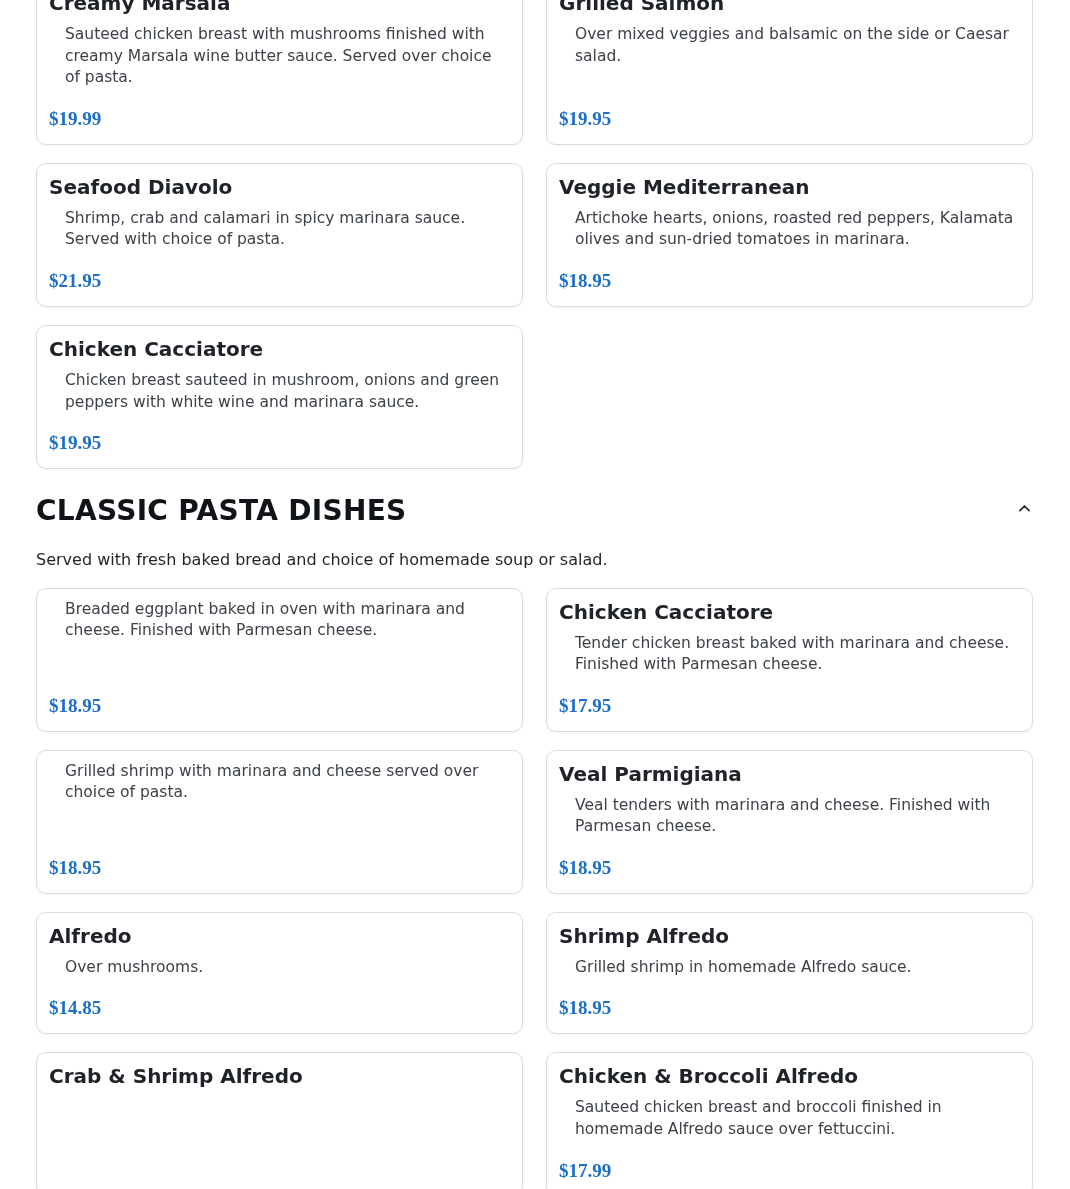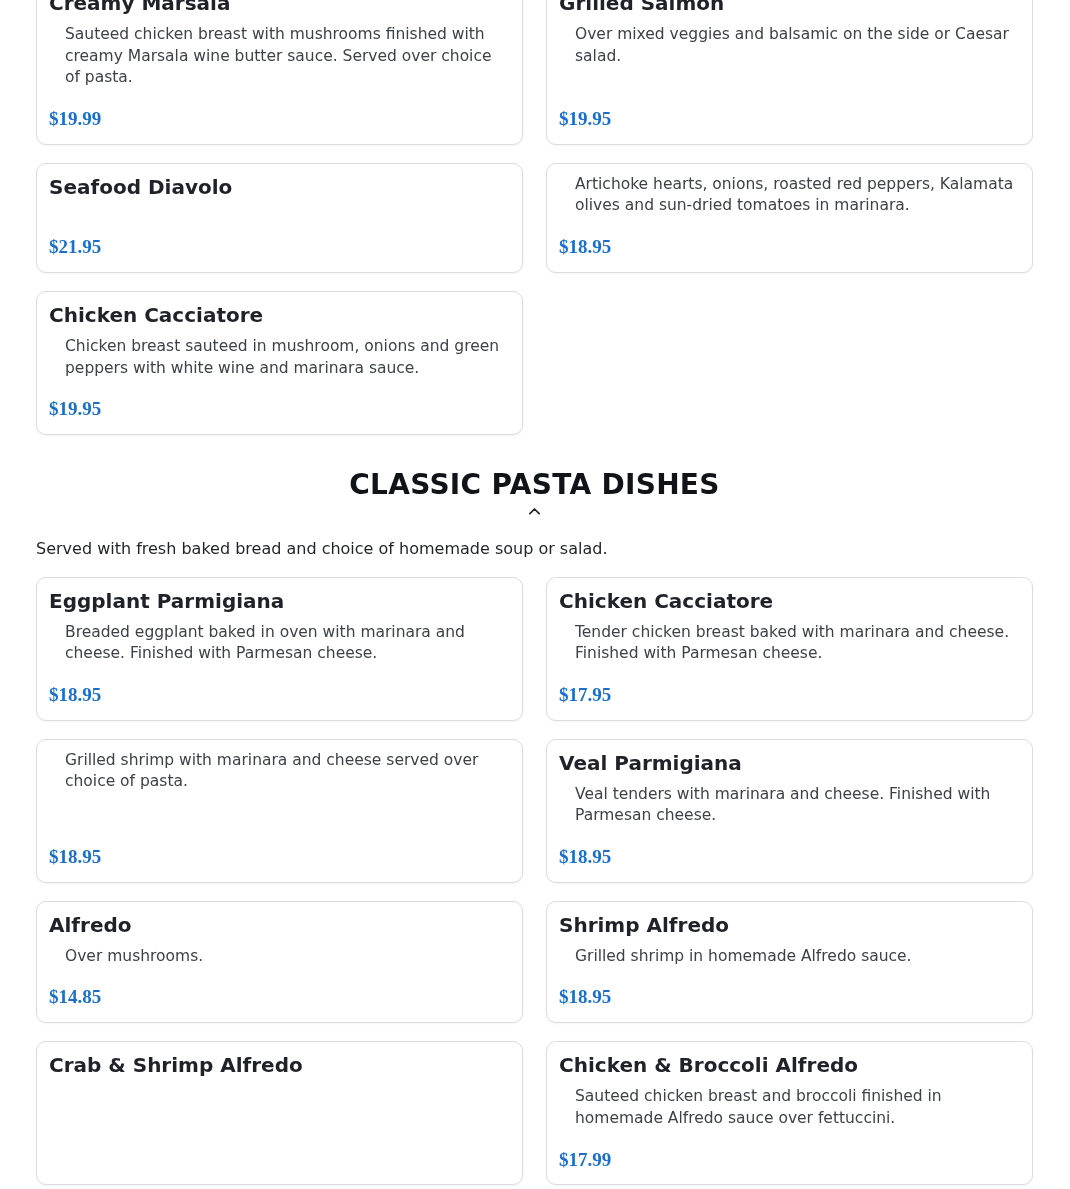--- a/index.html
+++ b/index.html
@@ -50,22 +50,21 @@
     font-size: 19px;
     line-height: 1.3;
     font-weight: 700;
     color: #1c6fc8;
     font-family: Liberation Serif, serif;
   }
   .section-header {
     display: flex;
     align-items: center;
     justify-content: space-between;
-    margin-top: 32px;
-    flex-direction: column;
+    margin-top: 24px;
   }
   .section-title {
     font-size: 28px;
     line-height: 1.3;
     font-weight: 700;
     letter-spacing: 0.3px;
     color: #101418;
     margin: 0;
   }
   .collapse-btn {
@@ -73,21 +72,21 @@
     border: none;
     padding: 0;
     margin: 0 0 6px 0;
     cursor: pointer;
     line-height: 0;
   }
   .section-subtitle {
     font-size: 16px;
     line-height: 1.4;
     color: #1f2328;
-    margin: 12px 0 16px 0;
+    margin: 20px 0 16px 0;
   }
   .grid-top { margin-top: 0; }
 </style>
 </head>
 <body>
 
 <div class="content">
 
   <div class="menu-grid grid-top">
 
@@ -98,24 +97,26 @@
     </div>
 
     <div class="card">
       <h3 class="item-name">Grilled Salmon</h3>
       <p class="item-desc">Over mixed veggies and balsamic on the side or Caesar salad.</p>
       <div class="item-price">$19.95</div>
     </div>
 
     <div class="card">
       <h3 class="item-name">Seafood Diavolo</h3>
+      <p class="item-desc">Shrimp, crab and calamari in spicy marinara sauce. Served with choice of pasta.</p>
       <div class="item-price">$21.95</div>
     </div>
 
     <div class="card">
+      <h3 class="item-name">Veggie Mediterranean</h3>
       <p class="item-desc">Artichoke hearts, onions, roasted red peppers, Kalamata olives and sun-dried tomatoes in marinara.</p>
       <div class="item-price">$18.95</div>
     </div>
 
     <div class="card">
       <h3 class="item-name">Chicken Cacciatore</h3>
       <p class="item-desc">Chicken breast sauteed in mushroom, onions and green peppers with white wine and marinara sauce.</p>
       <div class="item-price">$19.95</div>
     </div>
 
@@ -129,21 +130,20 @@
           <path d="M5.5 15 L12 8.5 L18.5 15" stroke="#1f2328" stroke-width="2.4" fill="none" stroke-linecap="round" stroke-linejoin="round"></path>
         </svg>
       </span>
     </button>
   </div>
   <p class="section-subtitle">Served with fresh baked bread and choice of homemade soup or salad.</p>
 
   <div class="menu-grid">
 
     <div class="card">
-      <h3 class="item-name">Eggplant Parmigiana</h3>
       <p class="item-desc">Breaded eggplant baked in oven with marinara and cheese. Finished with Parmesan cheese.</p>
       <div class="item-price">$18.95</div>
     </div>
 
     <div class="card">
       <h3 class="item-name">Chicken Cacciatore</h3>
       <p class="item-desc">Tender chicken breast baked with marinara and cheese. Finished with Parmesan cheese.</p>
       <div class="item-price">$17.95</div>
     </div>
 

